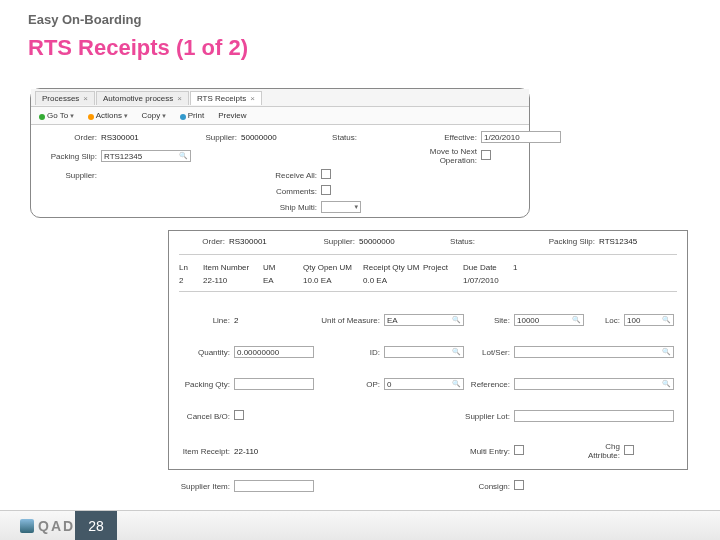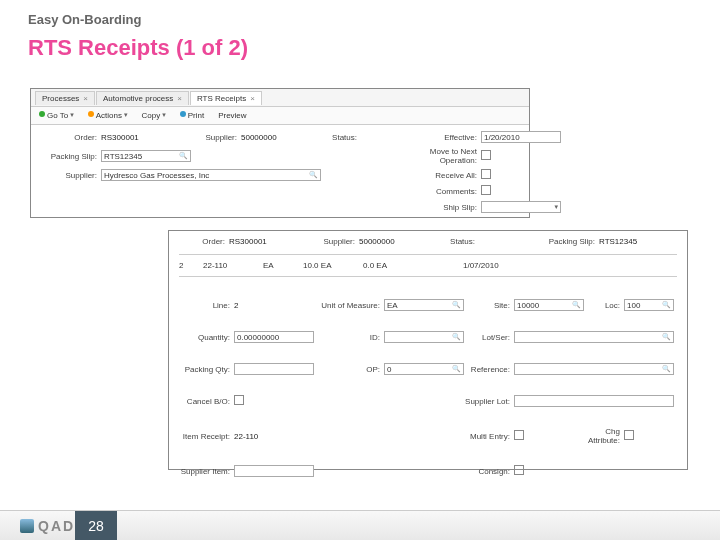--- a/index.html
+++ b/index.html
@@ -1,26 +1,26 @@
 <!DOCTYPE html>
 <html><head>
 <meta charset="utf-8">
 <style>
   * { box-sizing: border-box; margin: 0; padding: 0; }
   body { width: 720px; height: 540px; font-family: Arial, sans-serif; background: #fff; position: relative; overflow: hidden; }
   .slide-header { color: #666; font-size: 13px; font-weight: bold; padding: 12px 28px 8px; }
   .slide-title { color: #ec4899; font-size: 22px; font-weight: bold; padding: 0 28px 10px; }
   .panel { position: absolute; background: #fff; border: 1px solid #888; font-size: 9px; color: #333; }
-  .panel1 { left: 30px; top: 88px; width: 500px; height: 130px; }
+  .panel1 { left: 30px; top: 88px; width: 500px; height: 130px; border-radius: 10px; }
   .tabs { display: flex; gap: 0; background: #f5f5f5; border-bottom: 1px solid #ccc; height: 18px; align-items: center; padding-left: 4px; }
   .tab { padding: 2px 6px; border: 1px solid #ccc; border-bottom: none; margin-right: 1px; font-size: 8px; display: flex; align-items: center; background: #eee; }
   .tab.active { background: #fff; }
   .tab .x { margin-left: 4px; color: #888; font-size: 8px; }
   .toolbar { display: flex; align-items: center; gap: 6px; padding: 2px 4px; border-bottom: 1px solid #ccc; height: 18px; background: #fafafa; }
-  .tbtn { display: flex; align-items: flex-start; gap: 2px; font-size: 8px; padding: 1px 4px; }
+  .tbtn { display: flex; align-items: flex-end; gap: 2px; font-size: 8px; padding: 1px 4px; }
   .bullet { width: 6px; height: 6px; border-radius: 50%; display: inline-block; }
   .green { background: #3a3; }
   .orange { background: #f90; }
   .blue { background: #39c; }
   .chev { font-size: 7px; color: #666; }
   .form1 { padding: 6px 10px; display: grid; grid-template-columns: 60px 90px 50px 80px 40px 60px 60px 80px; row-gap: 4px; align-items: center; font-size: 8px; }
   .lbl { text-align: right; padding-right: 4px; color: #444; }
   .val { color: #222; }
   .inp { border: 1px solid #aaa; height: 12px; padding: 0 2px; font-size: 8px; display: flex; align-items: center; background: #fff; }
   .inp.mag::after { content: "🔍"; font-size: 7px; margin-left: auto; opacity: .6; }
@@ -93,60 +93,69 @@
     <div class="lbl">Packing Slip:</div>
     <div class="inp mag">RTS12345</div>
     <div></div>
       <div></div>
       <div></div>
       <div></div>
     <div class="lbl" style="grid-column:7">Move to Next Operation:</div>
     <div><span class="chk"></span></div>
 
     <div class="lbl">Supplier:</div>
-    <div class="inp mag" style="grid-column:2/5">Hydresco Gas Processes, Inc</div>
     <div></div>
       <div></div>
     <div class="lbl">Receive All:</div>
     <div><span class="chk"></span></div>
 
     <div></div>
       <div></div>
       <div></div>
       <div></div>
       <div></div>
       <div></div>
     <div class="lbl">Comments:</div>
     <div><span class="chk"></span></div>
 
     <div></div>
       <div></div>
       <div></div>
       <div></div>
       <div></div>
       <div></div>
-    <div class="lbl">Ship Slip:</div>
+    <div class="lbl">Ship Multi:</div>
     <div class="inp">
         <span class="chev" style="margin-left:auto">▾</span>
       </div>
   </div>
 </div>
 
 <div class="panel panel2">
   <div class="hdr2">
     <div class="lbl">Order:</div>
     <div class="val">RS300001</div>
     <div class="lbl">Supplier:</div>
     <div class="val">50000000</div>
     <div class="lbl">Status:</div>
     <div></div>
     <div class="lbl">Packing Slip:</div>
     <div class="val">RTS12345</div>
   </div>
   <div class="divline"></div>
+  <div class="tblhead">
+    <div>Ln</div>
+    <div>Item Number</div>
+    <div>UM</div>
+    <div>Qty Open UM</div>
+    <div>Receipt Qty UM</div>
+    <div>Project</div>
+    <div>Due Date</div>
+    <div>1</div>
+  </div>
   <div class="tblrow">
     <div>2</div>
     <div>22-110</div>
     <div>EA</div>
     <div>10.0 EA</div>
     <div>0.0 EA</div>
     <div></div>
     <div>1/07/2010</div>
     <div></div>
   </div>

